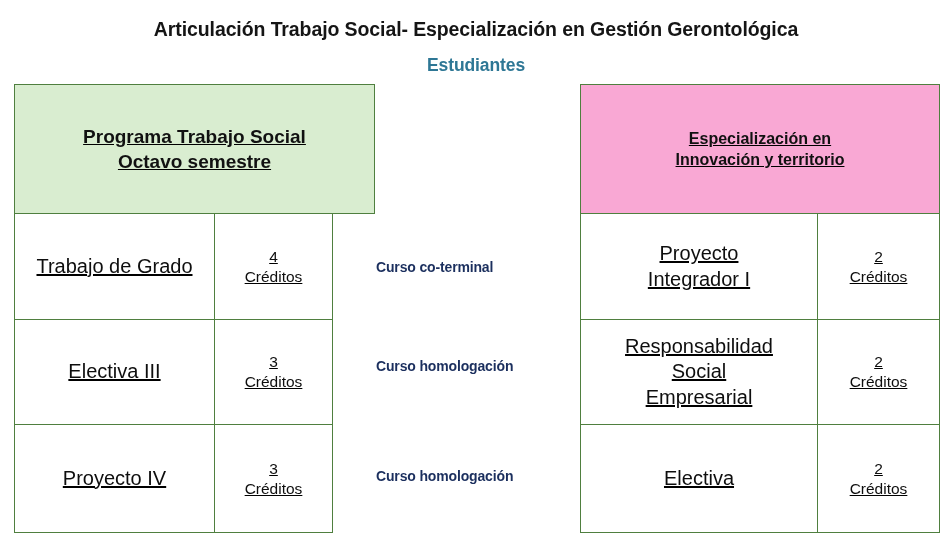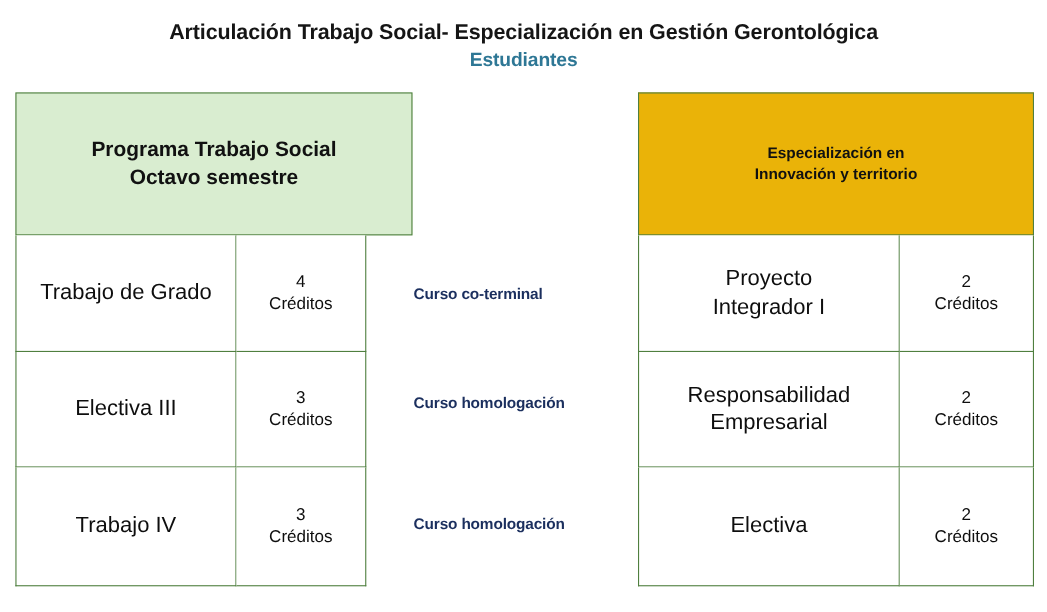--- a/index.html
+++ b/index.html
@@ -25,51 +25,52 @@
   }
   #main-title {
     font-size: 19.5px;
     font-weight: bold;
     color: #151515;
     letter-spacing: -0.1px;
     line-height: 1.18;
     white-space: nowrap;
   }
   #subtitle {
-    margin-top: 3px;
+    margin-top: 14px;
     font-size: 17.5px;
     font-weight: bold;
     color: #2e7795;
     letter-spacing: -0.1px;
   }
 
   
   .program-table {
     position: absolute;
     box-sizing: border-box;
     border-collapse: separate;
+    text-decoration: underline;
   }
   #left-table  { left: 14px;  top: 84px; width: 361px; }
   #right-table { left: 580px; top: 84px; width: 360px; }
 
   .table-header {
     box-sizing: border-box;
     border: 1.6px solid #4f7f3f;
     display: flex;
     align-items: center;
     justify-content: center;
     text-align: center;
     height: 130px;
     font-weight: bold;
     color: #111111;
     line-height: 1.33;
     padding: 0 10px;
   }
   #left-header  { background: #d9edd0; font-size: 19px; }
-  #right-header { background: #eab308; font-size: 14px; }
+  #right-header { background: #f9a8d4; font-size: 16px; }
 
   .table-row {
     display: flex;
     box-sizing: border-box;
   }
   .cell {
     box-sizing: border-box;
     border: 1.6px solid #4f7f3f;
     border-top: none;
     background: #ffffff;
@@ -141,21 +142,21 @@
     <div class="cell cell-name">Electiva III</div>
     <div class="cell cell-credits">
       <div>
         <span class="credits-num">3</span>
         <span class="credits-word">Créditos</span>
       </div>
     </div>
   </div>
 
   <div class="table-row row-h-3">
-    <div class="cell cell-name">Trabajo IV</div>
+    <div class="cell cell-name">Proyecto IV</div>
     <div class="cell cell-credits">
       <div>
         <span class="credits-num">3</span>
         <span class="credits-word">Créditos</span>
       </div>
     </div>
   </div>
 
 </div>
 
@@ -184,20 +185,21 @@
         <span class="credits-num">2</span>
         <span class="credits-word">Créditos</span>
       </div>
     </div>
   </div>
 
   <div class="table-row row-h-2">
     <div class="cell cell-name">
       <div>
         <div>Responsabilidad</div>
+        <div>Social</div>
         <div>Empresarial</div>
       </div>
     </div>
     <div class="cell cell-credits">
       <div>
         <span class="credits-num">2</span>
         <span class="credits-word">Créditos</span>
       </div>
     </div>
   </div>

